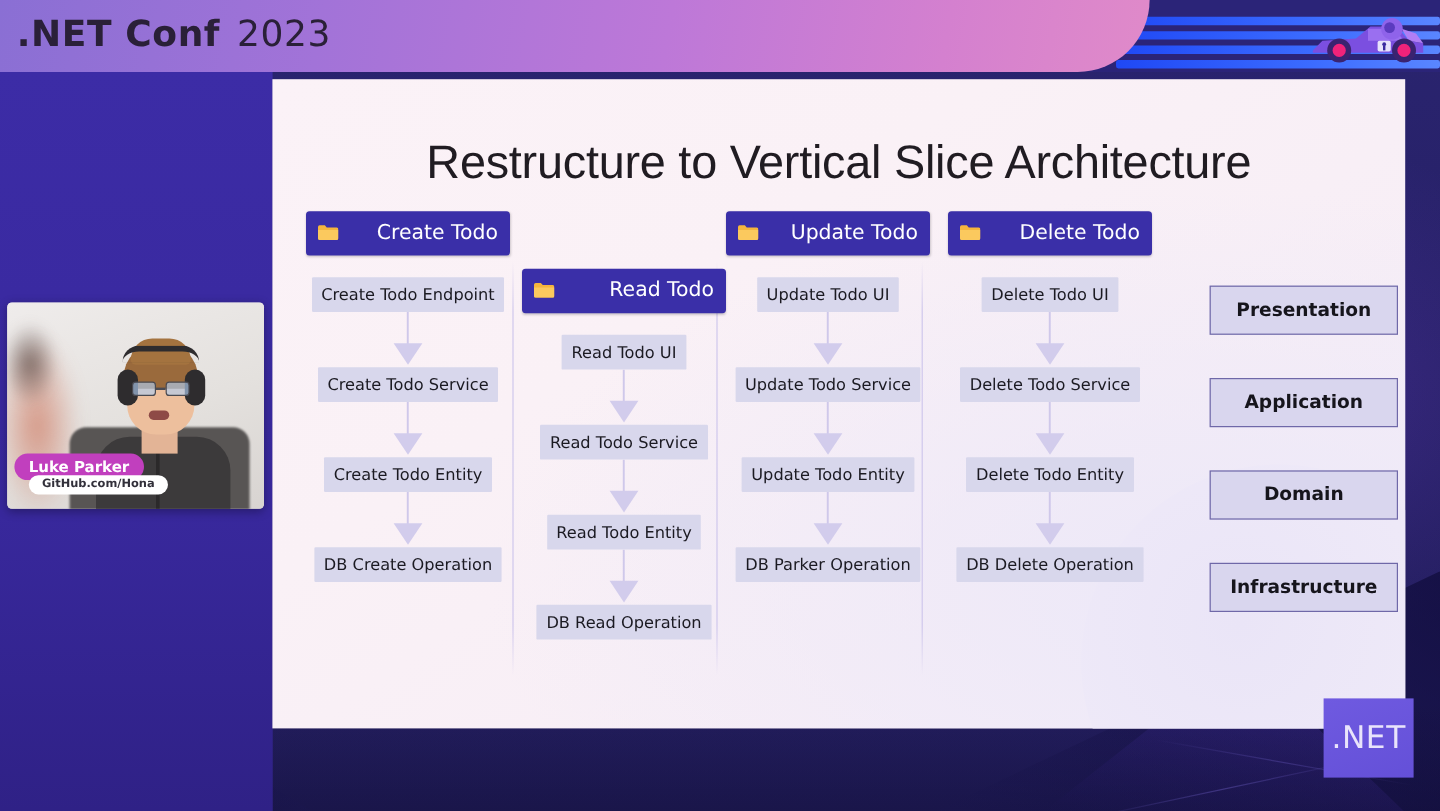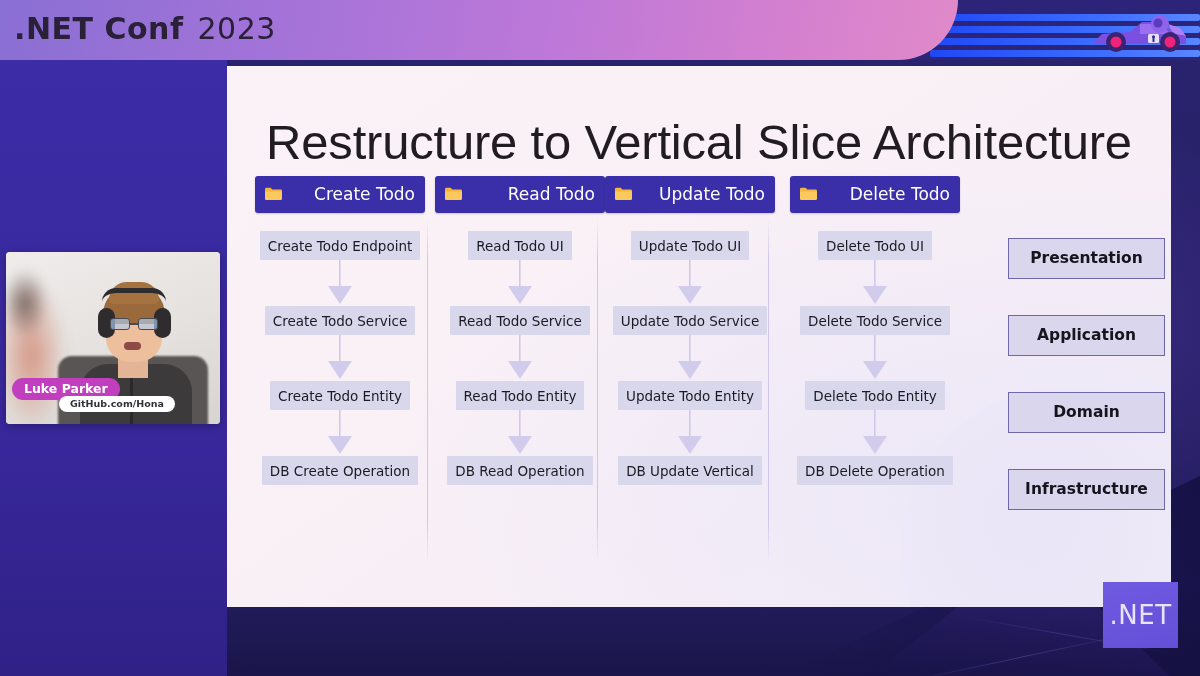--- a/index.html
+++ b/index.html
@@ -144,62 +144,61 @@
     padding:3px 12px 4px; border-radius:12px;
     font-size:12.5px; font-weight:600; white-space:nowrap;
     font-family:"DejaVu Sans", sans-serif;
   }
   .tag-handle {
     position:absolute; left:24px; top:396px;
     background:#ffffff; color:#32303a;
     padding:2px 11px 3px; border-radius:10px;
     font-size:9.5px; font-weight:600; white-space:nowrap;
     font-family:"DejaVu Sans", sans-serif;
-    margin-left:35px;
   }
 
   
   .slide {
     position:absolute; left:227px; top:66px; width:944px; height:541px;
     background:
       radial-gradient(ellipse at 85% 78%, #ece8f8 0%, rgba(236,232,248,0) 55%),
       linear-gradient(145deg,#fbf2f7 0%,#faf1f6 35%,#f7eef6 70%,#f4eefa 100%);
     overflow:hidden;
   }
   .slide-blob {
     position:absolute; right:-60px; bottom:-110px; width:330px; height:330px;
     border-radius:50%;
     background:radial-gradient(circle at 40% 40%,#eae5f7 0%,#eee9f8 55%,rgba(238,233,248,0) 72%);
   }
 
   .slide-title {
     position:absolute; left:0; right:0; top:48px;
     text-align:center;
-    font-size:49px; font-weight:normal;
+    font-size:39px; font-weight:normal;
     color:#201c22;
     font-family:"Liberation Sans", sans-serif;
     letter-spacing:-0.2px;
     white-space:nowrap;
   }
 
   
   .columns {
     position:absolute; left:22px; top:110px; width:680px; height:400px;
   }
   .vsep {
     position:absolute; top:42px; width:1px; height:345px;
     background:linear-gradient(180deg,rgba(206,198,236,0) 0%,#cfc7ec 12%,#cfc7ec 88%,rgba(206,198,236,0) 100%);
   }
   .vsep.s1 { left:178px; }
   .vsep.s2 { left:348px; }
   .vsep.s3 { left:519px; }
 
   .col { position:absolute; top:0; width:170px; }
   .col.c1 { left:6px; }
-  .col.c2 { left:186px; }
+  .col.c2 { left:186px;margin-top:48px; }
   .col.c3 { left:356px; }
   .col.c4 { left:541px; }
 
   .col-head {
     background:#3a2fa8;
     color:#ffffff;
     border-radius:3px;
     padding:8px 10px 9px;
     font-size:17px;
     display:flex; align-items:center; gap:7px;
@@ -444,21 +443,21 @@
         <div class="node-wrap">
             <div class="node">Update Todo Entity</div>
           </div>
         <div class="arrow">
           <svg width="30" height="46" viewBox="0 0 30 46">
               <rect x="14" y="0" width="1.6" height="28" fill="#cfc8ea"></rect>
               <path d="M3 26 L27 26 L15 44 Z" fill="#d2ccec"></path>
             </svg>
         </div>
         <div class="node-wrap">
-            <div class="node">DB Update Vertical</div>
+            <div class="node">DB Parker Operation</div>
           </div>
       </div>
 
       <div class="col c4">
         <div class="col-head">
           <svg class="folder-icon" width="17" height="14" viewBox="0 0 17 14">
             <path d="M0 2.2A1.4 1.4 0 0 1 1.4.8h4.3l1.6 1.7h8.3A1.4 1.4 0 0 1 17 3.9v7.7a1.4 1.4 0 0 1-1.4 1.4H1.4A1.4 1.4 0 0 1 0 11.6Z" fill="#f5b53d"></path>
             <path d="M0 4.6h17v7a1.4 1.4 0 0 1-1.4 1.4H1.4A1.4 1.4 0 0 1 0 11.6Z" fill="#fbc95e"></path>
           </svg>
           <span>Delete Todo</span>

